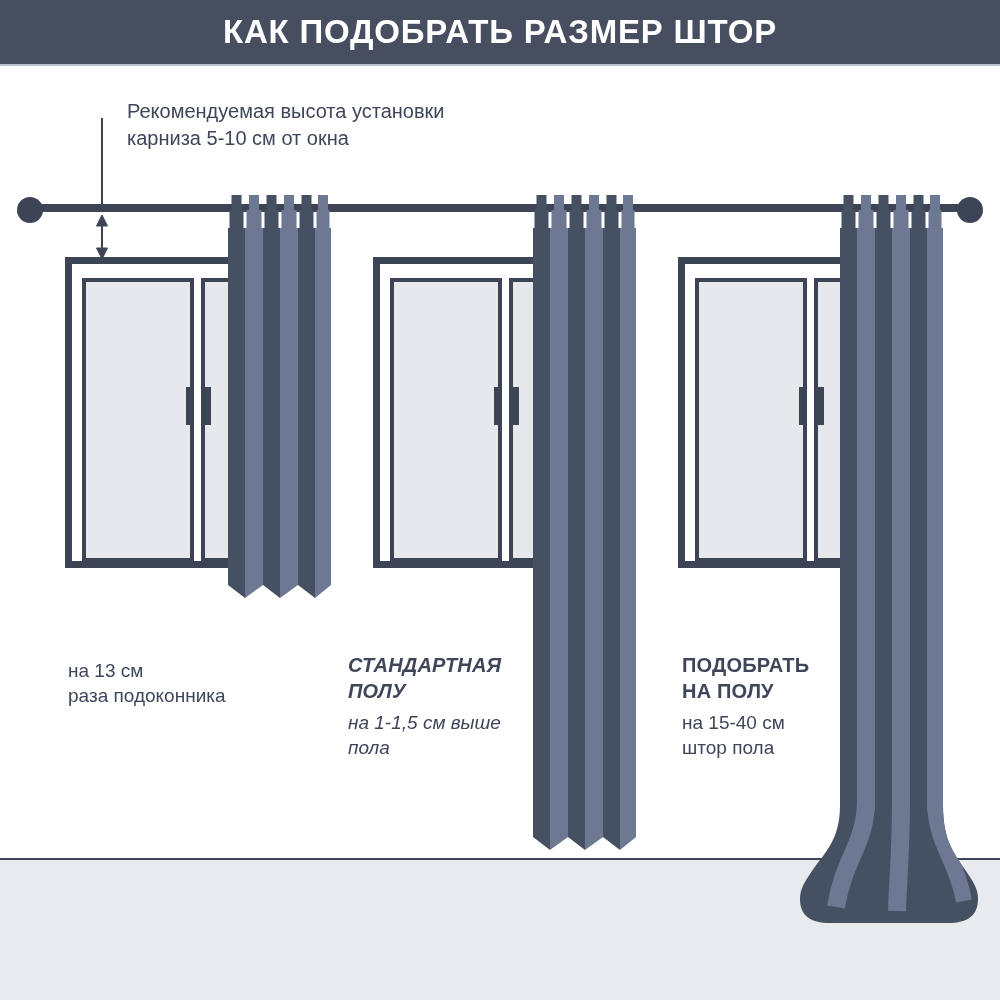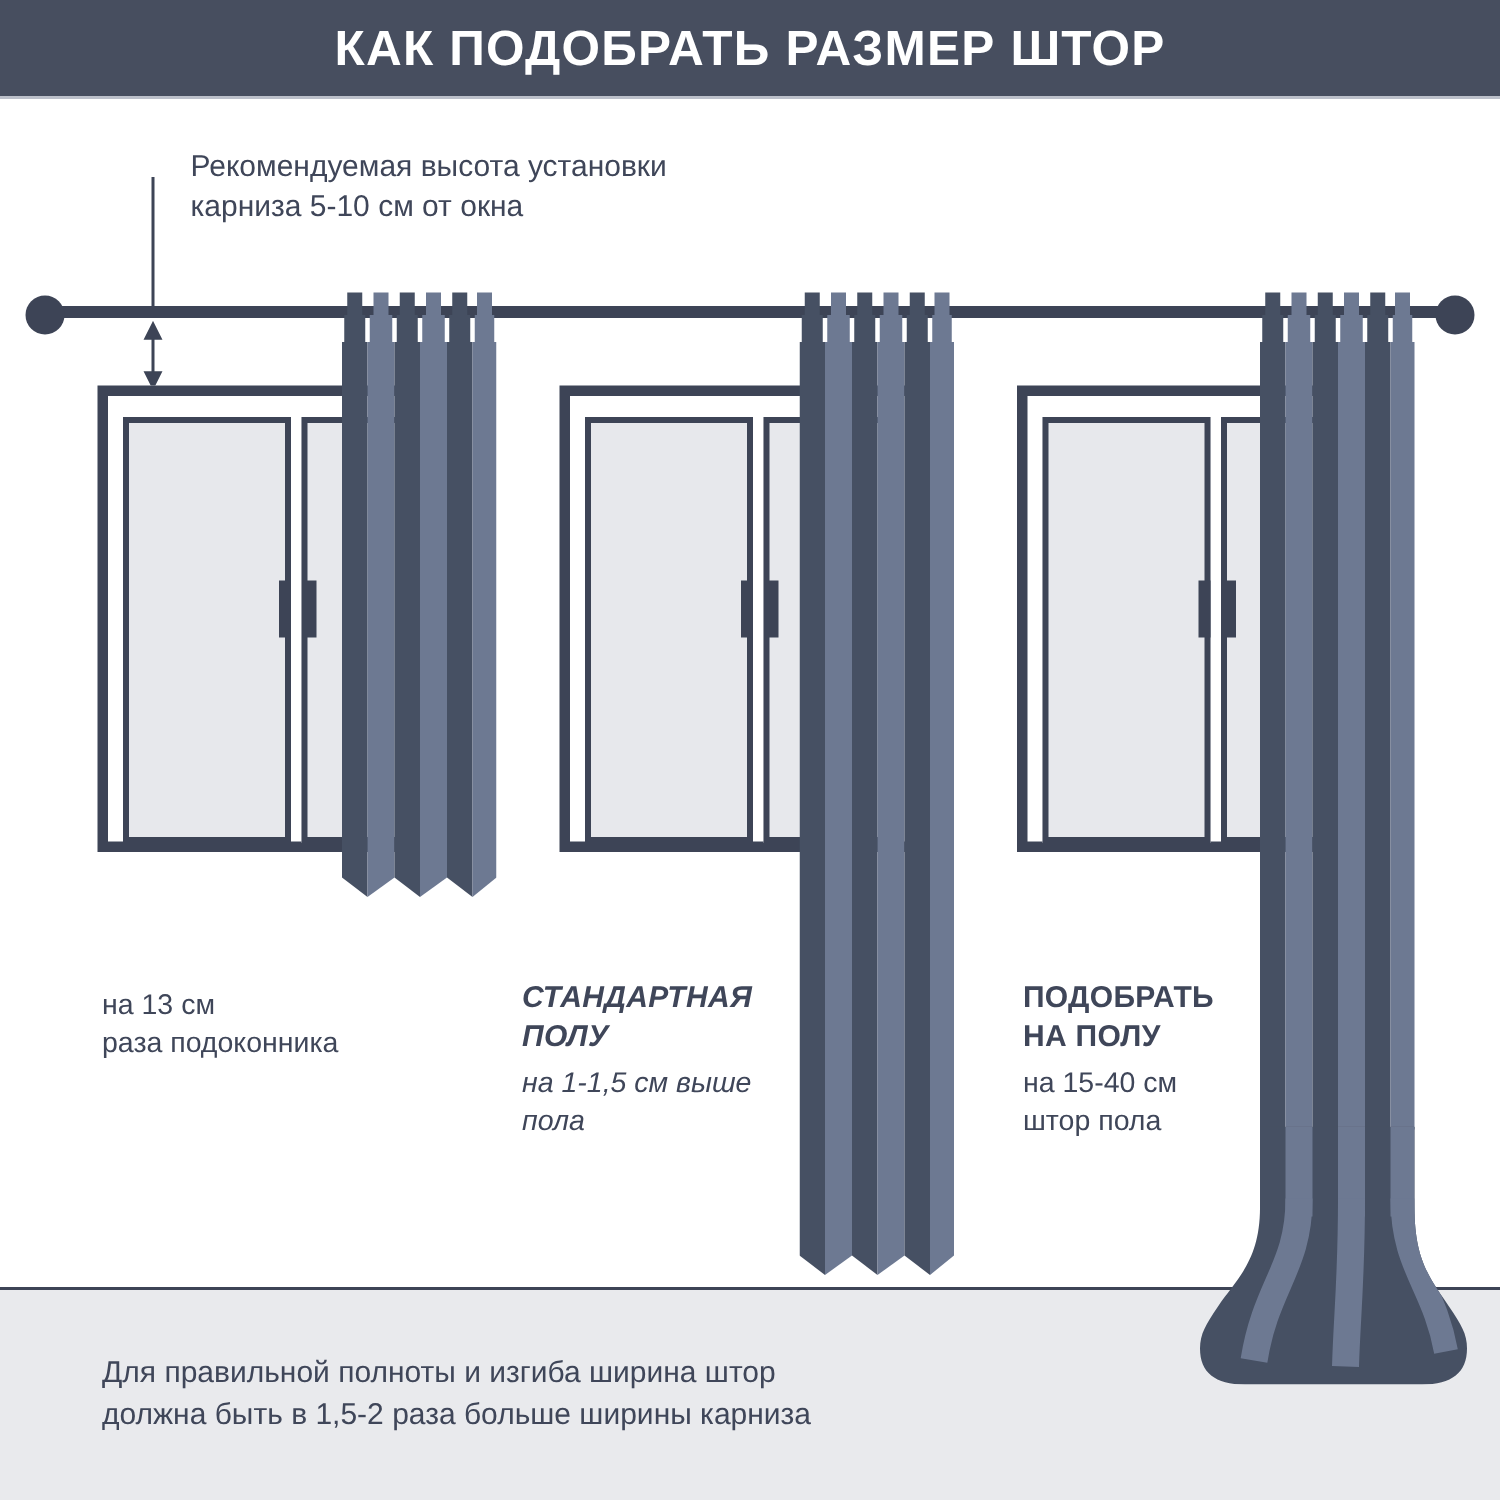--- a/index.html
+++ b/index.html
@@ -208,18 +208,14 @@
     <div class="ttl">
       <div>ПОДОБРАТЬ</div>
       <div>НА ПОЛУ</div>
     </div>
     <div class="dsc">
       <div>на 15-40 см</div>
       <div>штор пола</div>
     </div>
   </div>
 
-  <div class="footer-text" style="color: rgb(63, 70, 89);">
-    <div>Для правильной полноты и изгиба ширина штор</div>
-    <div>должна быть в 1,5-2 раза больше ширины карниза</div>
-  </div>
 
 </div>
 
 </body></html>

